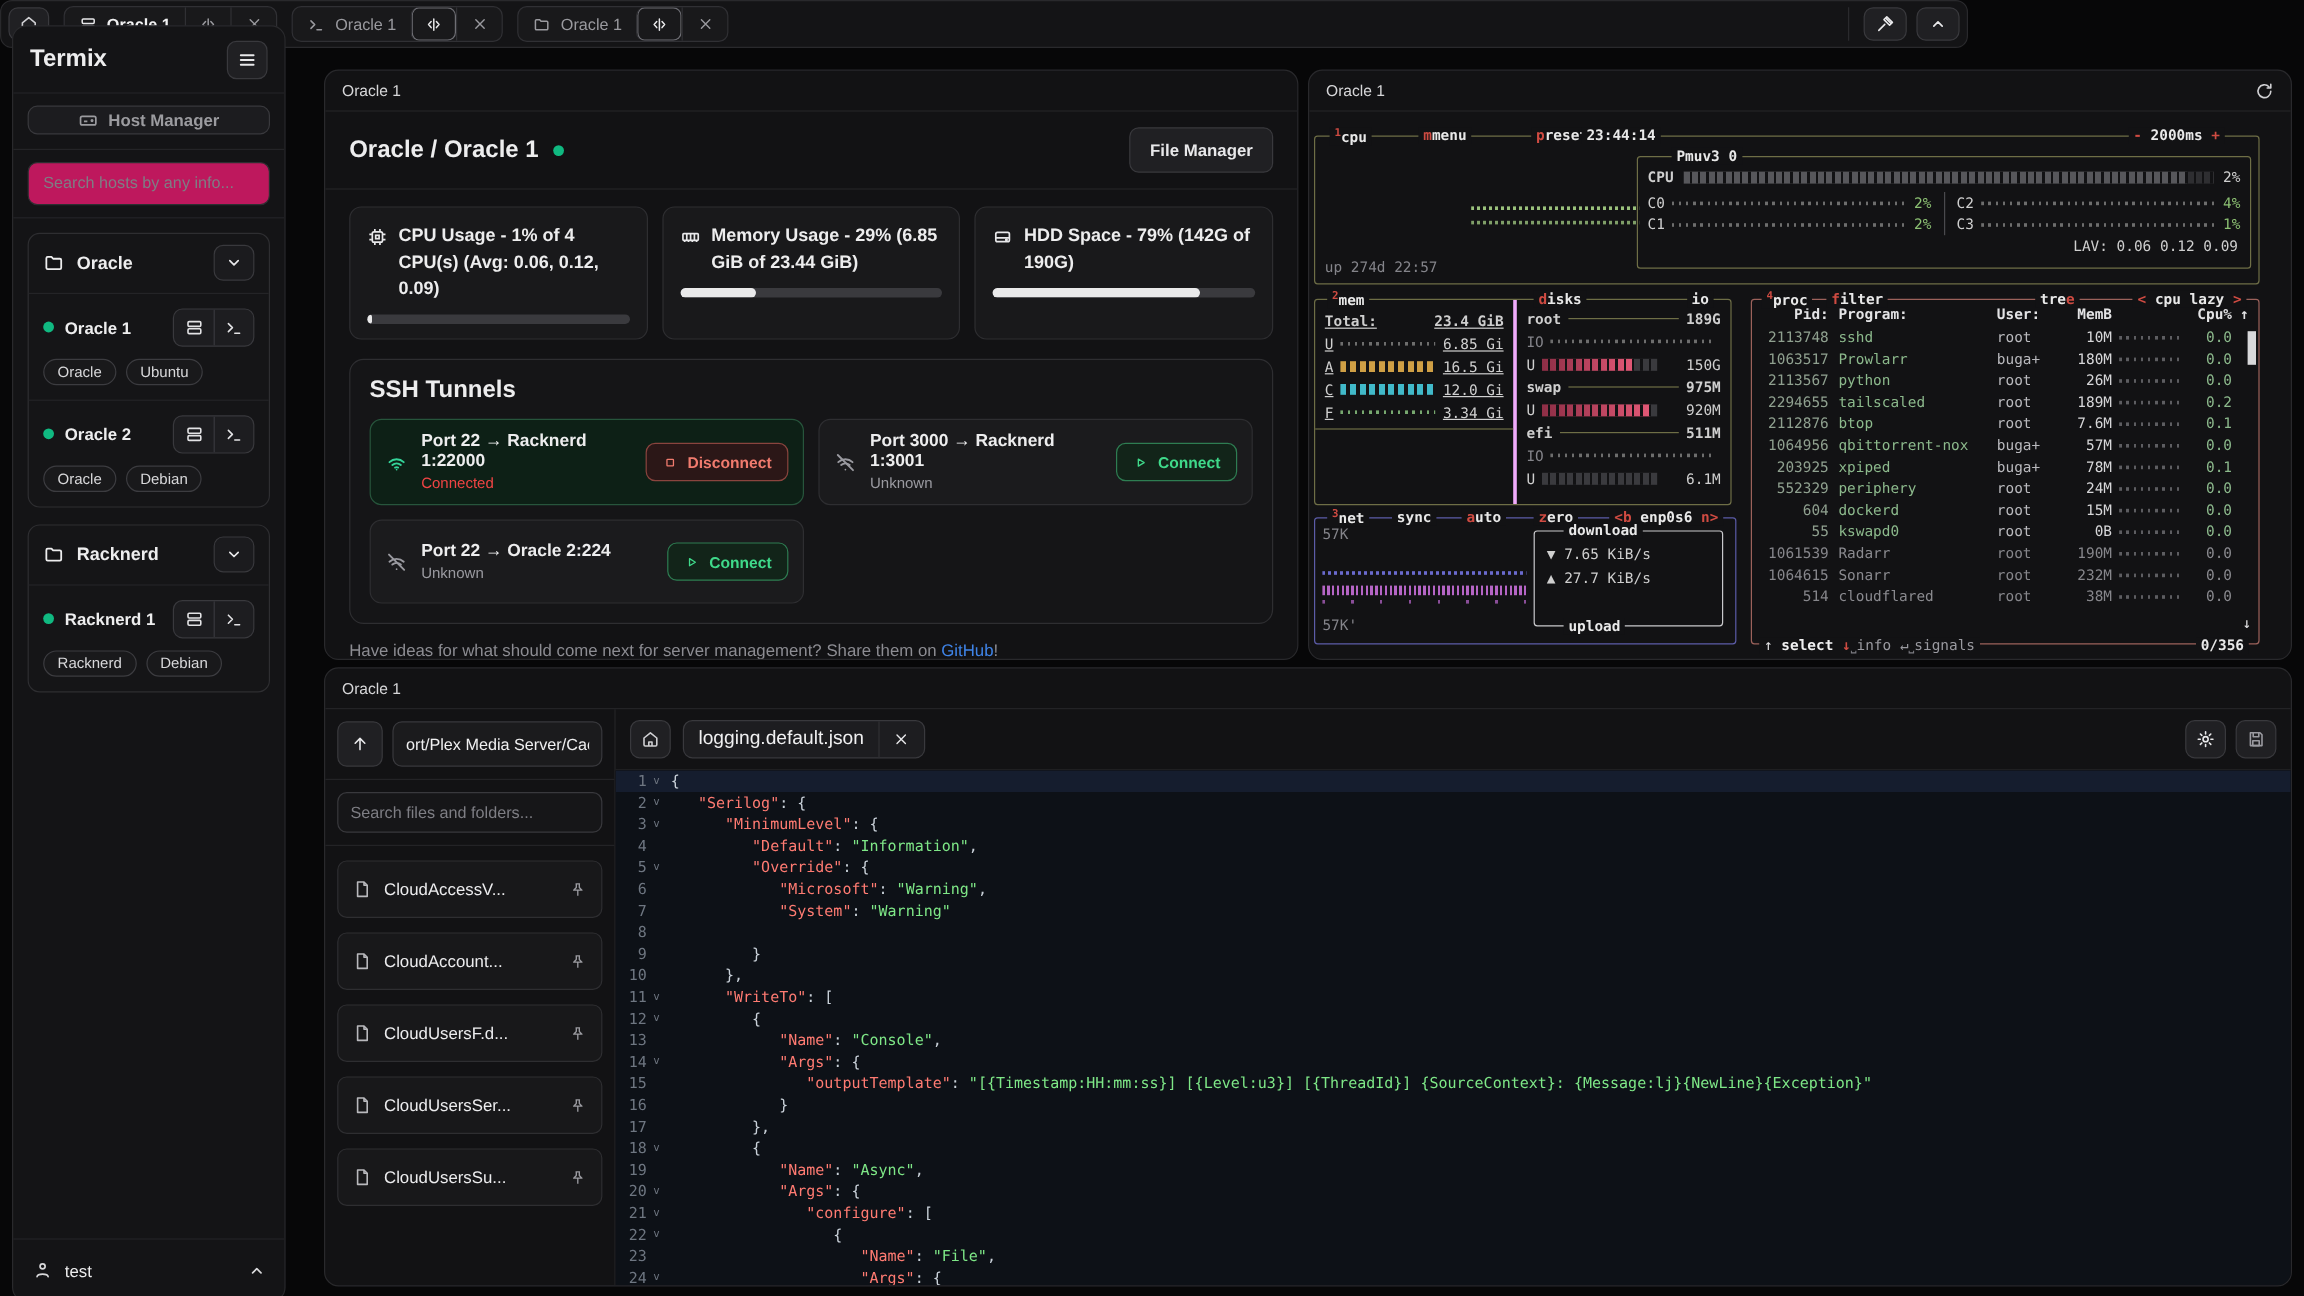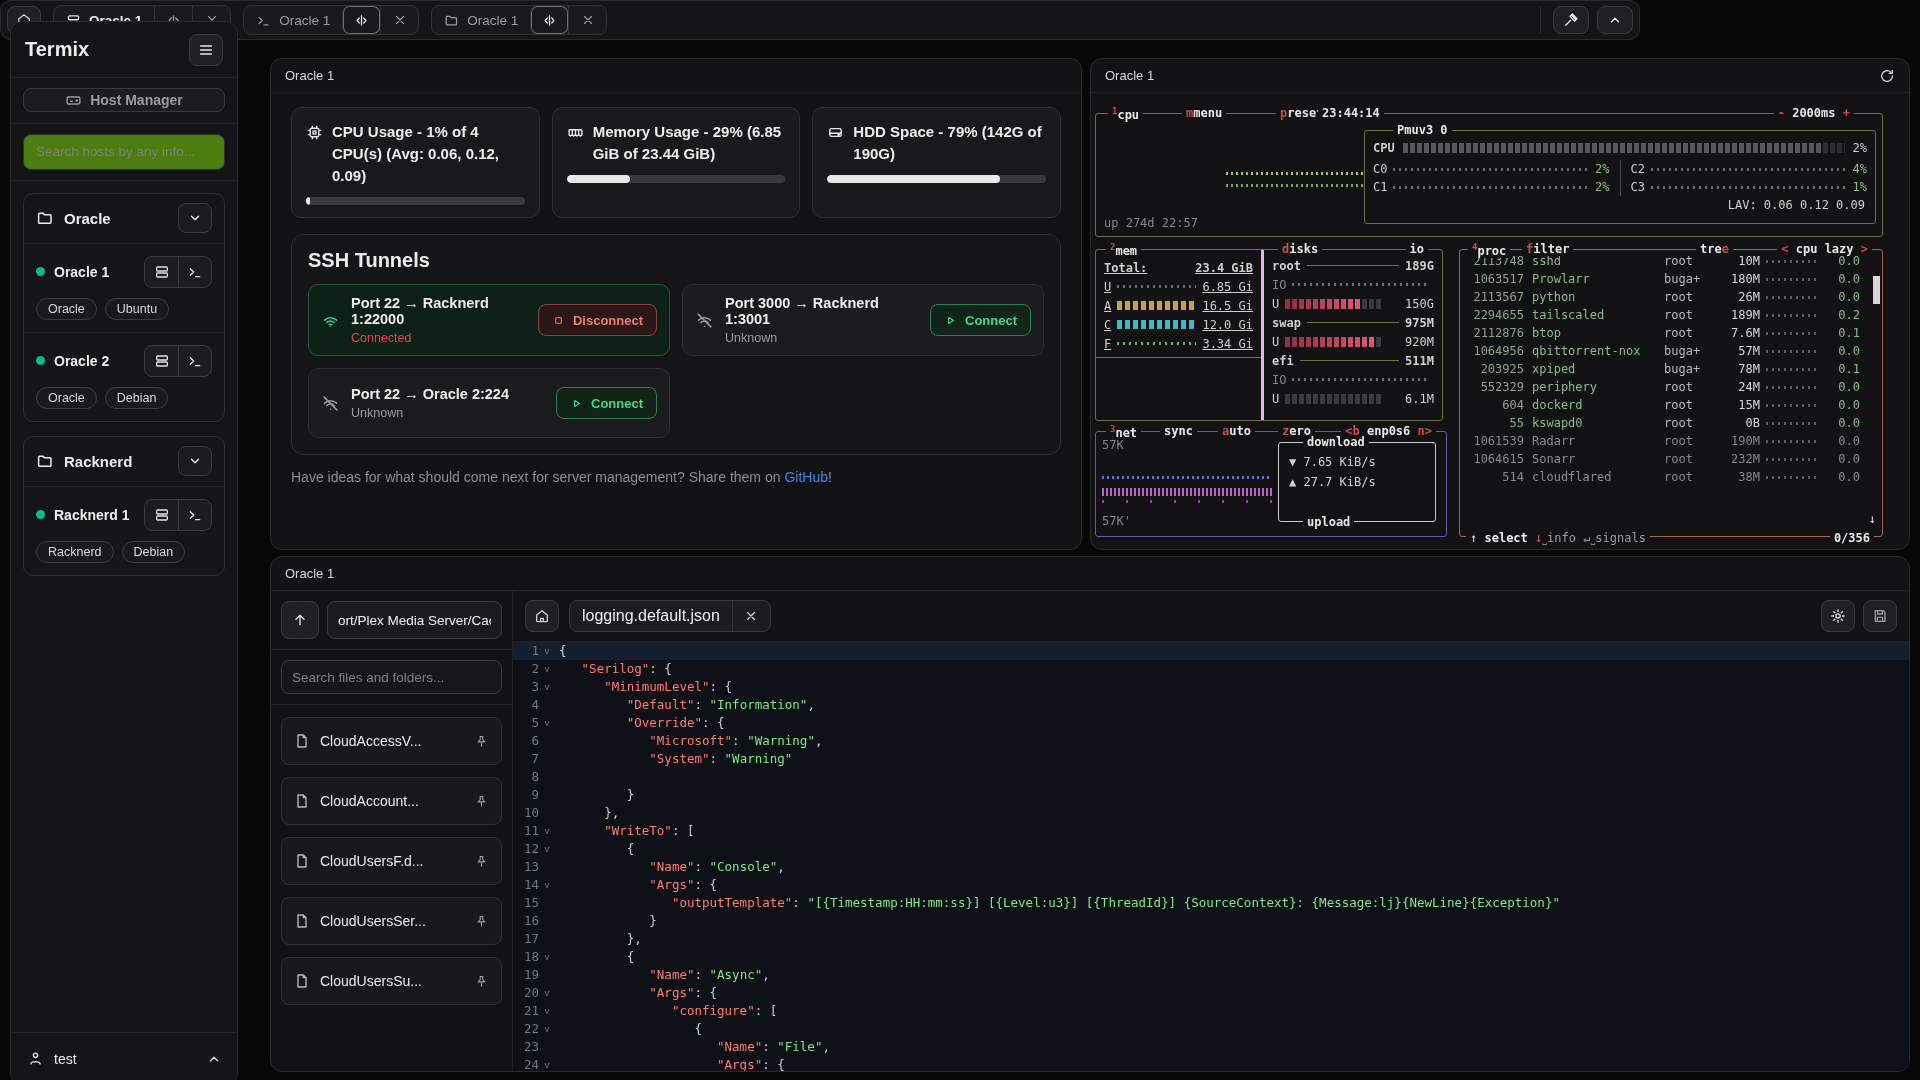--- a/index.html
+++ b/index.html
@@ -13,21 +13,21 @@
   svg { display:block; }
   input { outline:none; }
 
   
   #sidebar { left:10px; top:21px; width:228px; height:1064px; background:#141416; display:flex; flex-direction:column; }
   .sb-head { height:56px; display:flex; align-items:center; justify-content:space-between; padding:0 14px; border-bottom:1px solid #242427; }
   .sb-title { font-size:20px; font-weight:bold; }
   .icon-btn { width:34px; height:32px; }
   .sb-section { padding:10px 12px; border-bottom:1px solid #242427; }
   .hm-btn { width:100%; height:24px; color:#9b9b9f; font-weight:bold; font-size:14px; background:#1c1c1f; }
-  .sb-search { width:100%; height:36px; background:#4d7c0f; border:1px solid #2e2e31; border-radius:8px;
+  .sb-search { width:100%; height:36px; background:#be185d; border:1px solid #2e2e31; border-radius:8px;
     color:#cfcfd2; font-size:13.5px; padding:0 12px; }
   .sb-search::placeholder { color:#7e7e84; }
   .sb-scroll { flex:1 1 auto; padding:12px; overflow:hidden; }
   .folder-card { border:1px solid #2e2e31; border-radius:10px; background:#151517; margin-bottom:14px; overflow:hidden; }
   .folder-head { height:50px; display:flex; align-items:center; gap:10px; padding:0 12px; border-bottom:1px solid #242427; }
   .folder-name { font-size:15px; font-weight:bold; flex:1; }
   .chev-btn { width:34px; height:30px; background:#1b1b1e; }
   .host-row { padding:12px 12px 12px; border-bottom:1px solid #242427; }
   .host-row:last-child { border-bottom:none; }
   .host-line { display:flex; align-items:center; gap:9px; }
@@ -365,20 +365,25 @@
     <span class="btn icon-btn">
       <svg width="14" height="14" viewBox="0 0 24 24" fill="none" stroke="#e8e8ea" stroke-width="2.4" stroke-linecap="round" stroke-linejoin="round">
           <path d="M6 15l6-6 6 6"></path>
         </svg>
     </span>
   </span>
 </div>
 
 <div class="panel" id="stats">
   <div class="phead">Oracle 1</div>
+  <div class="stats-title-row">
+    <span class="stats-title">Oracle / Oracle 1</span>
+    <span class="stats-dot"></span>
+    <span class="btn fm-btn">File Manager</span>
+  </div>
   <div class="cards-row">
     <div class="stat-card">
       <div class="stat-text">
         <span class="sicon">
             <svg width="17" height="17" viewBox="0 0 24 24" fill="none" stroke="currentColor" stroke-width="2">
               <rect x="6" y="6" width="12" height="12" rx="2"></rect>
               <rect x="10" y="10" width="4" height="4"></rect>
               <path d="M9 2.5v3M15 2.5v3M9 18.5v3M15 18.5v3M2.5 9h3M2.5 15h3M18.5 9h3M18.5 15h3"></path>
             </svg>
           </span>
@@ -568,20 +573,29 @@
         <div class="mono-row" style="padding:6px 10px 0;">▲ 27.7 KiB/s</div>
         <span class="tlabel" style="top:auto; bottom:-8px; left:24px;">upload</span>
       </div>
     </div>
 
     <div class="tbox" style="left:368px; top:156px; width:424px; height:288px; border-color:#9c625b;">
       <span class="tlabel" style="left:8px"><span class="tsup">4</span><span>proc</span></span>
       <span class="tlabel" style="left:62px"><span class="tred">f</span><span>ilter</span></span>
       <span class="tlabel" style="left:236px"><span>tre</span><span class="tred">e</span></span>
       <span class="tlabel" style="right:10px"><span class="tred">&lt;</span> <span>cpu lazy</span> <span class="tred">&gt;</span></span>
+      <div class="mono-row" style="height:20px; padding:4px 6px 0; font-weight:bold; color:#e3e3e5;">
+        <span class="pc-pid" style="color:#e3e3e5">Pid:</span>
+        <span class="pc-prog" style="color:#e3e3e5">Program:</span>
+        <span class="pc-user" style="color:#e3e3e5">User:</span>
+        <span class="pc-mem" style="color:#e3e3e5">MemB</span>
+        <span class="pc-dots" style="background:none"></span>
+        <span class="pc-cpu" style="color:#e3e3e5">Cpu%</span>
+        <span style="width:14px; text-align:right">↑</span>
+      </div>
       <div class="proc-rows" style="padding:2px 6px 0;">
           <div class="mono-row"><span class="pc-pid">2113748</span><span class="pc-prog">sshd</span><span class="pc-user">root</span><span class="pc-mem">10M</span><span class="pc-dots"></span><span class="pc-cpu">0.0</span></div>
           <div class="mono-row"><span class="pc-pid">1063517</span><span class="pc-prog">Prowlarr</span><span class="pc-user">buga+</span><span class="pc-mem">180M</span><span class="pc-dots"></span><span class="pc-cpu">0.0</span></div>
           <div class="mono-row"><span class="pc-pid">2113567</span><span class="pc-prog">python</span><span class="pc-user">root</span><span class="pc-mem">26M</span><span class="pc-dots"></span><span class="pc-cpu">0.0</span></div>
           <div class="mono-row"><span class="pc-pid">2294655</span><span class="pc-prog">tailscaled</span><span class="pc-user">root</span><span class="pc-mem">189M</span><span class="pc-dots"></span><span class="pc-cpu">0.2</span></div>
           <div class="mono-row"><span class="pc-pid">2112876</span><span class="pc-prog">btop</span><span class="pc-user">root</span><span class="pc-mem">7.6M</span><span class="pc-dots"></span><span class="pc-cpu">0.1</span></div>
           <div class="mono-row"><span class="pc-pid">1064956</span><span class="pc-prog">qbittorrent-nox</span><span class="pc-user">buga+</span><span class="pc-mem">57M</span><span class="pc-dots"></span><span class="pc-cpu">0.0</span></div>
           <div class="mono-row"><span class="pc-pid">203925</span><span class="pc-prog">xpiped</span><span class="pc-user">buga+</span><span class="pc-mem">78M</span><span class="pc-dots"></span><span class="pc-cpu">0.1</span></div>
           <div class="mono-row"><span class="pc-pid">552329</span><span class="pc-prog">periphery</span><span class="pc-user">root</span><span class="pc-mem">24M</span><span class="pc-dots"></span><span class="pc-cpu">0.0</span></div>
           <div class="mono-row"><span class="pc-pid">604</span><span class="pc-prog">dockerd</span><span class="pc-user">root</span><span class="pc-mem">15M</span><span class="pc-dots"></span><span class="pc-cpu">0.0</span></div>

